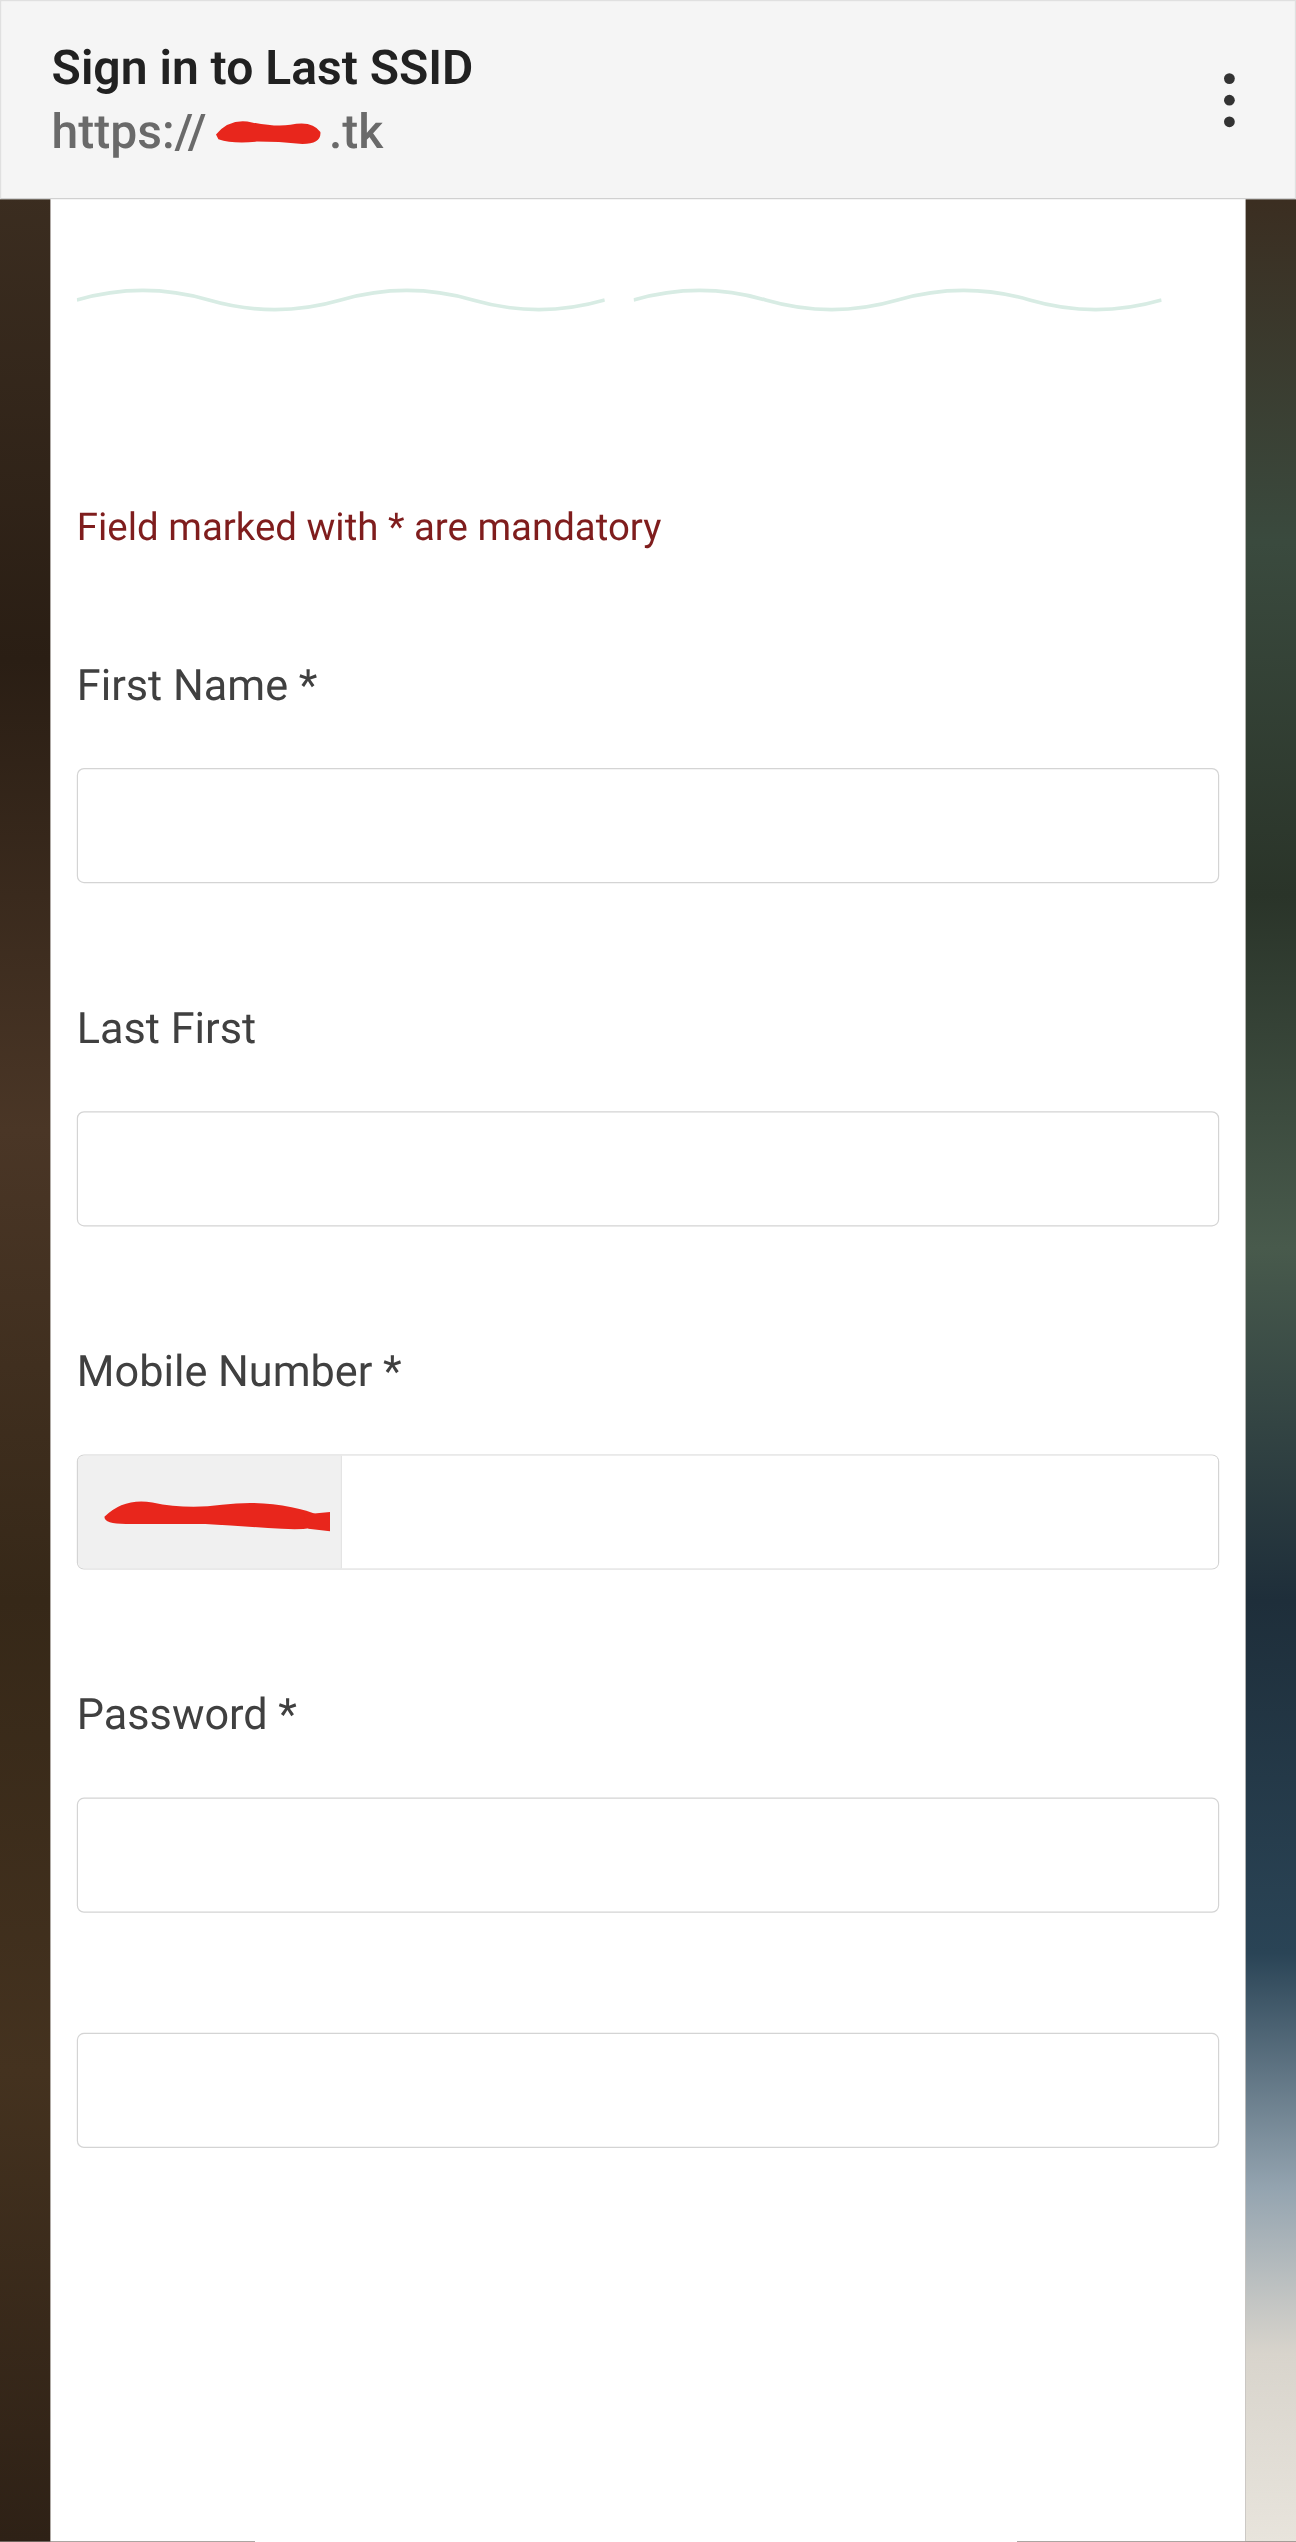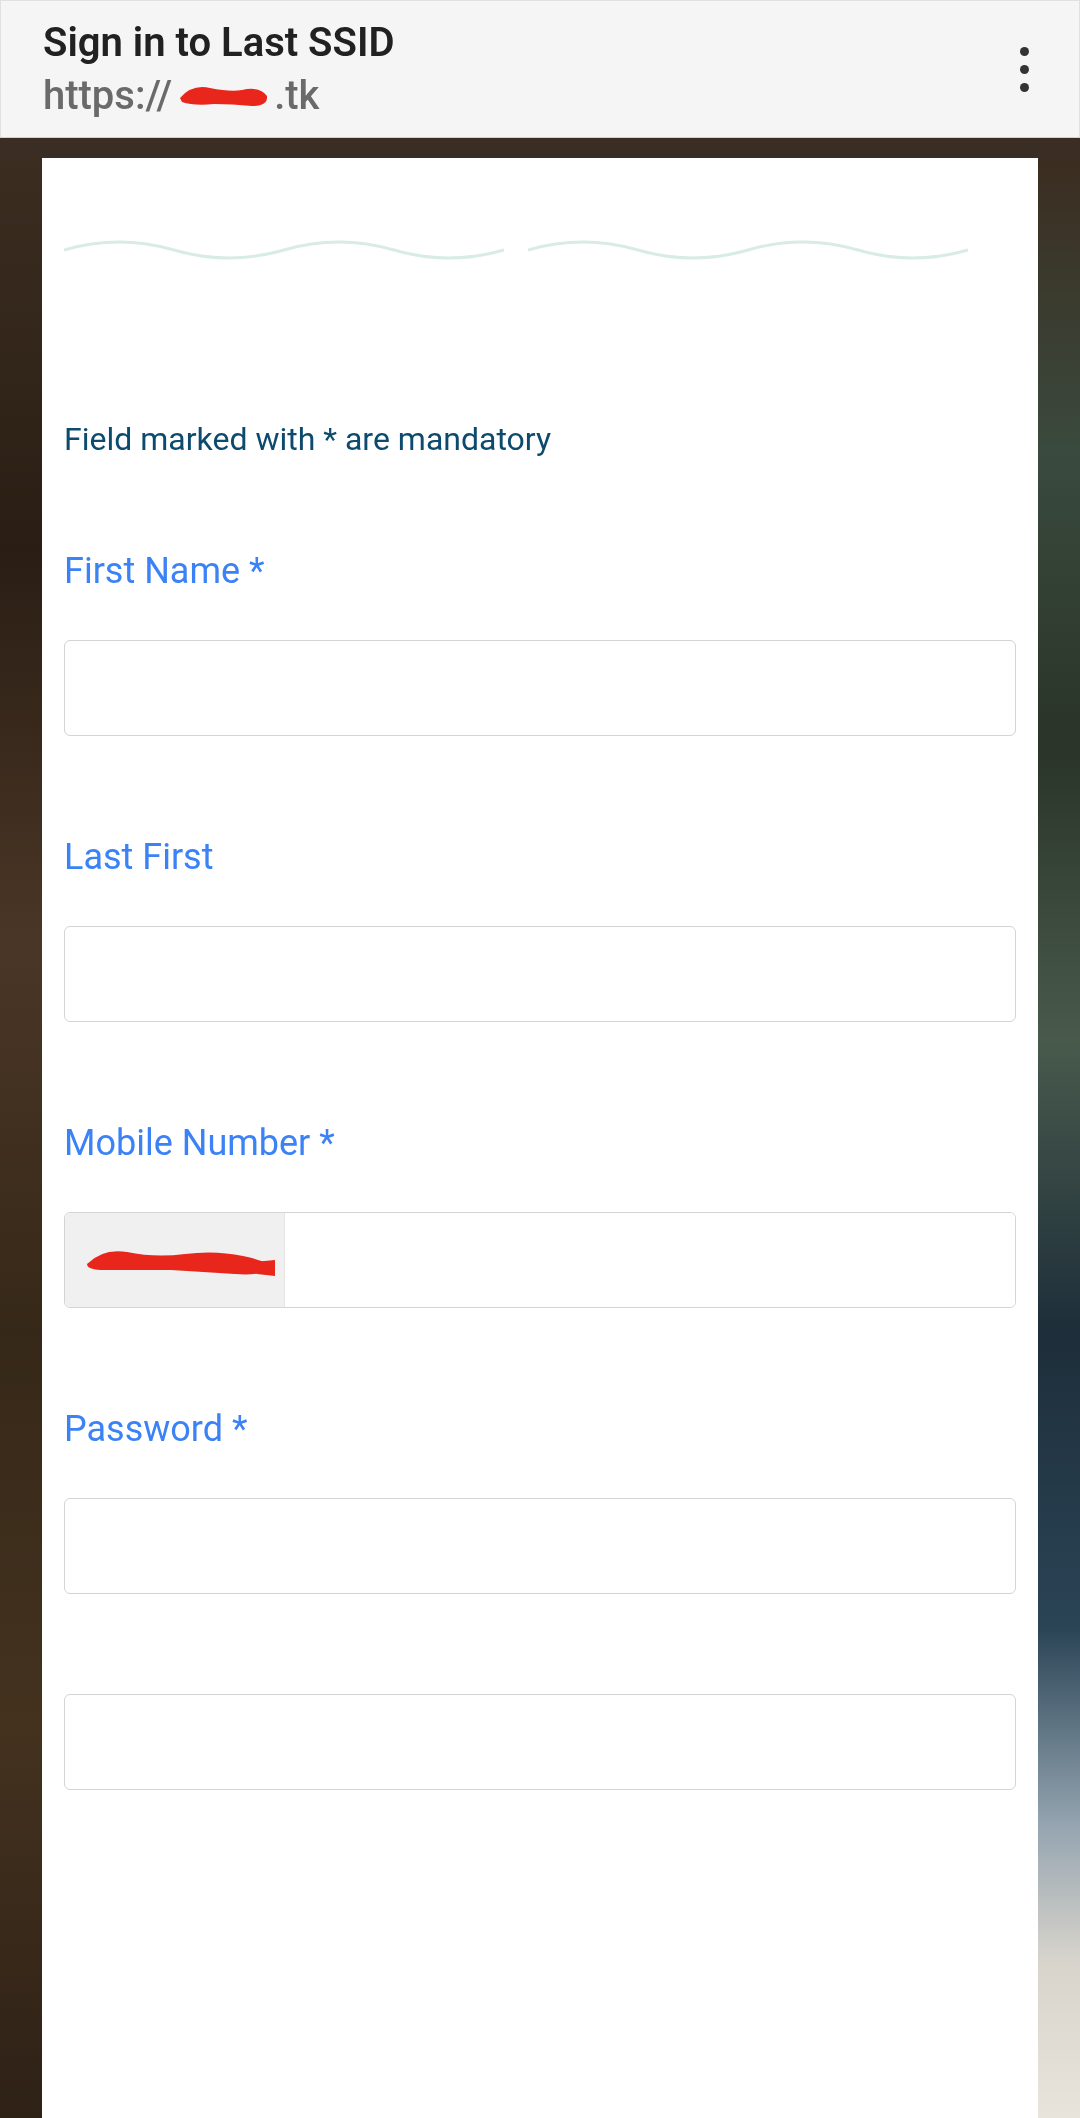--- a/index.html
+++ b/index.html
@@ -14,21 +14,21 @@
       background: #3a2e24;
       position: relative;
       overflow: hidden;
     }
     
     
     .browser-header {
       background: #f5f5f5;
       border: 1px solid #e0e0e0;
       border-bottom: 1px solid #d0d0d0;
-      height: 138px;
+      height: 166px;
       display: flex;
       align-items: center;
       justify-content: space-between;
       padding: 0 42px;
       position: relative;
       z-index: 10;
     }
     .browser-header-text {
       display: flex;
       flex-direction: column;
@@ -97,34 +97,34 @@
       gap: 24px;
     }
     .wavy-divider svg {
       height: 40px;
     }
     
     
     .mandatory-notice {
       margin-top: 150px;
       font-size: 32px;
-      color: #0c4a6e;
+      color: #7f1d1d;
       font-weight: 400;
     }
     
     
     .form-field {
       margin-top: 100px;
     }
     .form-field.first {
       margin-top: 92px;
     }
     .form-label {
       font-size: 36px;
-      color: #3b82f6;
+      color: #404040;
       font-weight: 400;
       display: block;
       margin-bottom: 48px;
     }
     .form-input {
       width: 100%;
       height: 96px;
       border: 1px solid #d4d4d4;
       border-radius: 6px;
       font-size: 32px;

